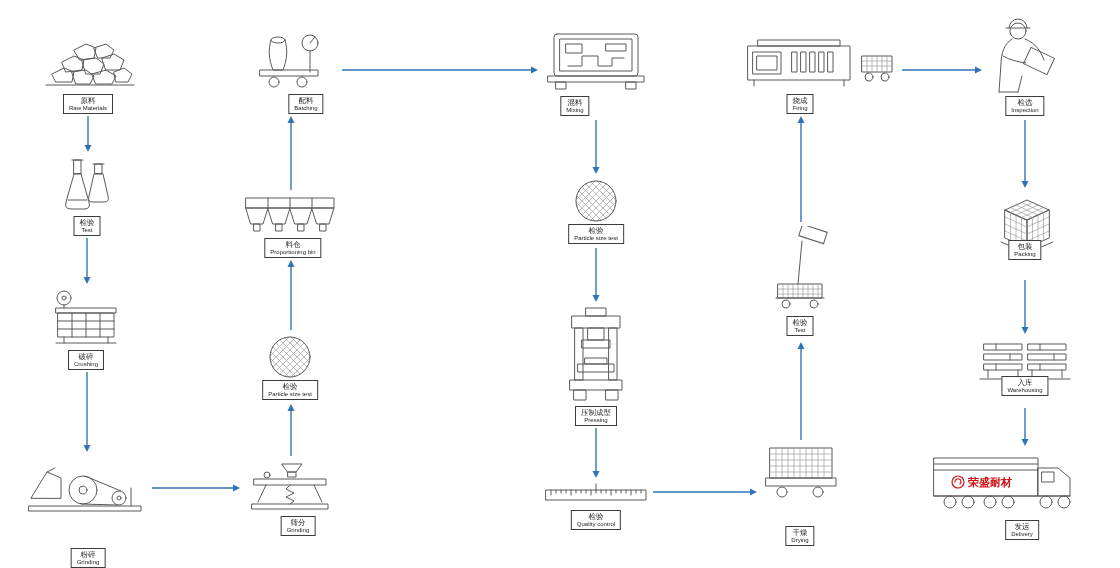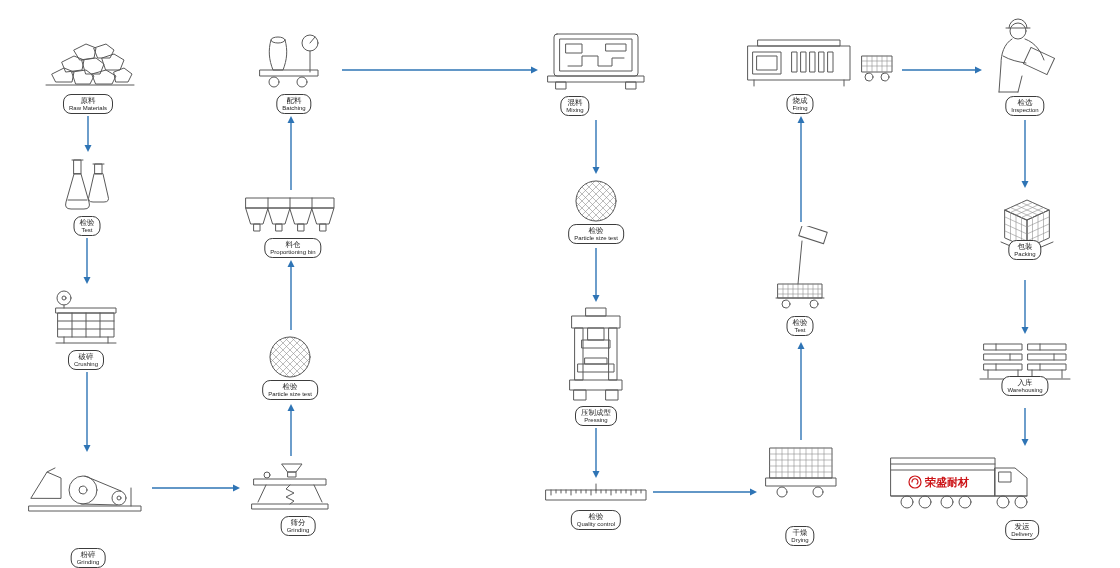--- a/index.html
+++ b/index.html
@@ -6,21 +6,21 @@
   * { box-sizing:border-box; margin:0; padding:0; }
   body { background:#fff; font-family:"Liberation Sans", sans-serif; }
   .canvas { position:relative; width:1120px; height:568px; background:#fff; overflow:hidden; }
 
   .node-icon { position:absolute; }
   .node-icon svg * { stroke:#5a5a5a; stroke-width:1; fill:none; stroke-linecap:round; stroke-linejoin:round; }
   .node-icon svg .mesh { stroke:#8f8f8f; stroke-width:0.6; }
   .node-icon svg .redstroke { stroke:var(--logo-red); stroke-width:1.2; }
   .node-icon svg text.red { fill:var(--logo-red); stroke:none; font-weight:bold; font-family:"DejaVu Sans", sans-serif; }
 
-  .nlabel { position:absolute; transform:translateX(-50%); border:1px solid #3c3c3c; border-radius:8px;
+  .nlabel { position:absolute; transform:translateX(-50%); border:1px solid #3c3c3c; border-radius:0;
             background:#fff; padding:1px 5px; text-align:center; white-space:nowrap; z-index:2; }
   .nlabel .zh { font-size:7.5px; line-height:9px; color:#1d1d1d; }
   .nlabel .en { font-size:6px;  line-height:7px; color:#1d1d1d; }
 
   .arrows { position:absolute; left:0; top:0; pointer-events:none; z-index:1; }
   .arrows line { stroke:var(--accent); stroke-width:1.4; }
   .arrows .head { fill:var(--accent); stroke:none; }
 </style>
 </head>
 <body>
@@ -147,21 +147,21 @@
       <ellipse cx="30" cy="8" rx="7" ry="3"></ellipse>
       <path d="M23,8 C20,18 21,28 25,38 L35,38 C39,28 40,18 37,8"></path>
       <line x1="62" y1="40" x2="62" y2="19"></line>
         <circle cx="62" cy="11" r="8"></circle>
         <line x1="62" y1="11" x2="67" y2="5"></line>
       <rect x="12" y="38" width="58" height="6"></rect>
         <circle cx="26" cy="50" r="5"></circle>
         <circle cx="54" cy="50" r="5"></circle>
     </svg>
   </div>
-  <div class="nlabel" style="left:294px;top:94px">
+  <div class="nlabel" style="left:306px;top:94px">
     <div class="zh">配料</div>
     <div class="en">Batching</div>
   </div>
 
   <div class="node-icon" style="left:243px;top:194px">
     <svg width="94" height="42" viewBox="0 0 94 42">
       <rect x="3" y="4" width="88" height="10"></rect>
       <line x1="25" y1="4" x2="25" y2="14"></line>
         <line x1="47" y1="4" x2="47" y2="14"></line>
         <line x1="69" y1="4" x2="69" y2="14"></line>
@@ -378,21 +378,21 @@
       <line x1="54" y1="32" x2="54" y2="40"></line>
         <line x1="84" y1="32" x2="84" y2="40"></line>
       <line x1="2" y1="41" x2="92" y2="41"></line>
     </svg>
   </div>
   <div class="nlabel" style="left:1025px;top:376px">
     <div class="zh">入库</div>
     <div class="en">Warehousing</div>
   </div>
 
-  <div class="node-icon" style="left:887px;top:450px">
+  <div class="node-icon" style="left:930px;top:450px">
     <svg width="150" height="66" viewBox="0 0 150 66">
       <rect x="4" y="8" width="104" height="38"></rect>
       <line x1="4" y1="14" x2="108" y2="14"></line>
         <line x1="4" y1="20" x2="108" y2="20"></line>
       <circle class="redstroke" cx="28" cy="32" r="6"></circle>
       <path class="redstroke" d="M25,32 a3,3 0 1 1 5,2"></path>
       <text class="red" x="38" y="36" font-size="11">荣盛耐材</text>
       <path d="M108,18 h20 l12,10 v18 h-32 z"></path>
         <rect x="112" y="22" width="12" height="10"></rect>
       <line x1="4" y1="46" x2="140" y2="46"></line>

